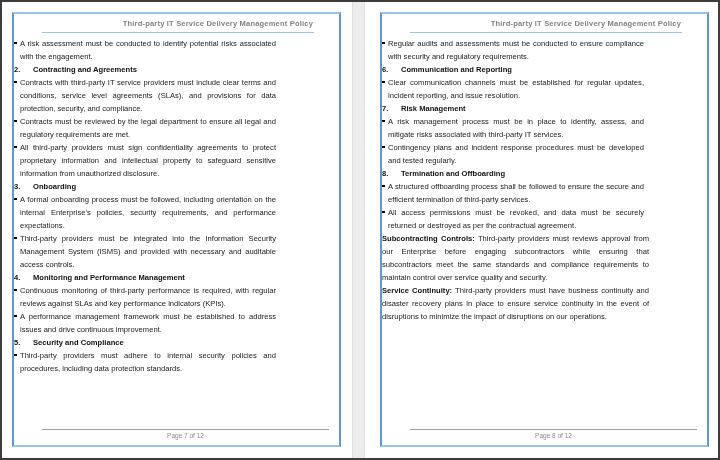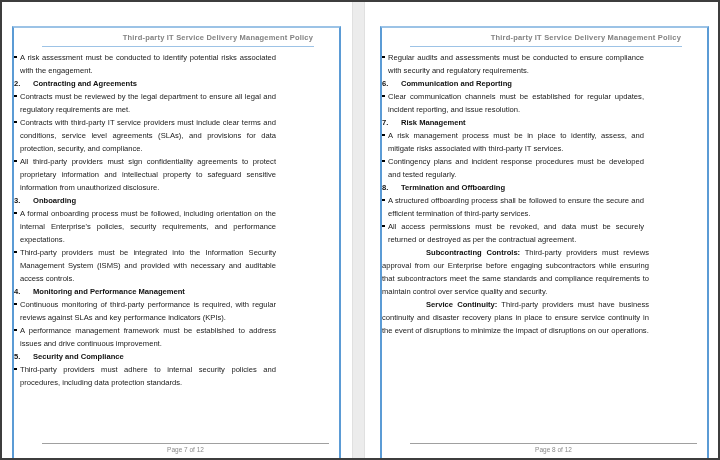--- a/index.html
+++ b/index.html
@@ -6,21 +6,21 @@
   .frame{
     position:relative;width:720px;height:460px;box-sizing:border-box;
     background:#ffffff;border:2px solid #3d3d3d;overflow:hidden;
     font-family:"Liberation Sans","DejaVu Sans",sans-serif;color:#1a1a1a;
   }
   .gap-strip{
     position:absolute;left:350px;top:0;width:11px;height:100%;
     background:#ececec;border-left:1px solid #e0e0e0;border-right:1px solid #e0e0e0;
   }
   .page{
-    position:absolute;top:24px;width:329px;height:435px;box-sizing:border-box;
+    position:absolute;top:10px;width:329px;height:435px;box-sizing:border-box;
     background:#fff;
     border-top:2px solid #9CC3E6;border-bottom:2px solid #9CC3E6;
     border-left:2px solid #5B9BD5;border-right:2px solid #5B9BD5;
   }
   .page--left{left:10px;}
   .page--right{left:378px;}
   .page-header{
     margin:0 25px 0 28px;padding:5px 1px 3.5px 0;
     border-bottom:1.5px solid #9DC3E6;
     text-align:right;font-weight:bold;color:#828282;
@@ -38,21 +38,21 @@
   .blt{
     position:absolute;left:0;top:5px;width:2.6px;height:2.6px;background:#000;
   }
   .heading{
     display:flex;margin:6px 0 4px 28px;font-weight:bold;color:#111;
   }
   .heading .num{flex:0 0 19px;}
   .numpara{
     position:relative;margin:6px 0 0 47px;width:267px;text-align:justify;
   }
-  .numpara .lbl{font-weight:bold;color:#111;margin-left:44px;}
+  .numpara .lbl{font-weight:bold;color:#111;}
   .page-footer{
     position:absolute;left:28px;width:287px;bottom:5px;
     border-top:1px solid #a0a0a0;padding-top:2.5px;
     text-align:center;color:#8a8a8a;font-size:6.5px;line-height:8px;
   }
 </style>
 </head>
 <body>
 
 <div class="frame">
@@ -68,25 +68,25 @@
         <span class="blt"></span>
         <span>A risk assessment must be conducted to identify potential risks associated with the engagement.</span>
       </p>
 
       <p class="heading">
         <span class="num">2.</span>
         <span class="ttl">Contracting and Agreements</span>
       </p>
       <p class="bullet">
         <span class="blt"></span>
-        <span>Contracts must be reviewed by the legal department to ensure all legal and regulatory requirements are met.</span>
+        <span>Contracts with third-party IT service providers must include clear terms and conditions, service level agreements (SLAs), and provisions for data protection, security, and compliance.</span>
       </p>
       <p class="bullet">
         <span class="blt"></span>
-        <span>Contracts with third-party IT service providers must include clear terms and conditions, service level agreements (SLAs), and provisions for data protection, security, and compliance.</span>
+        <span>Contracts must be reviewed by the legal department to ensure all legal and regulatory requirements are met.</span>
       </p>
       <p class="bullet">
         <span class="blt"></span>
         <span>All third-party providers must sign confidentiality agreements to protect proprietary information and intellectual property to safeguard sensitive information from unauthorized disclosure.</span>
       </p>
 
       <p class="heading">
         <span class="num">3.</span>
         <span class="ttl">Onboarding</span>
       </p>

